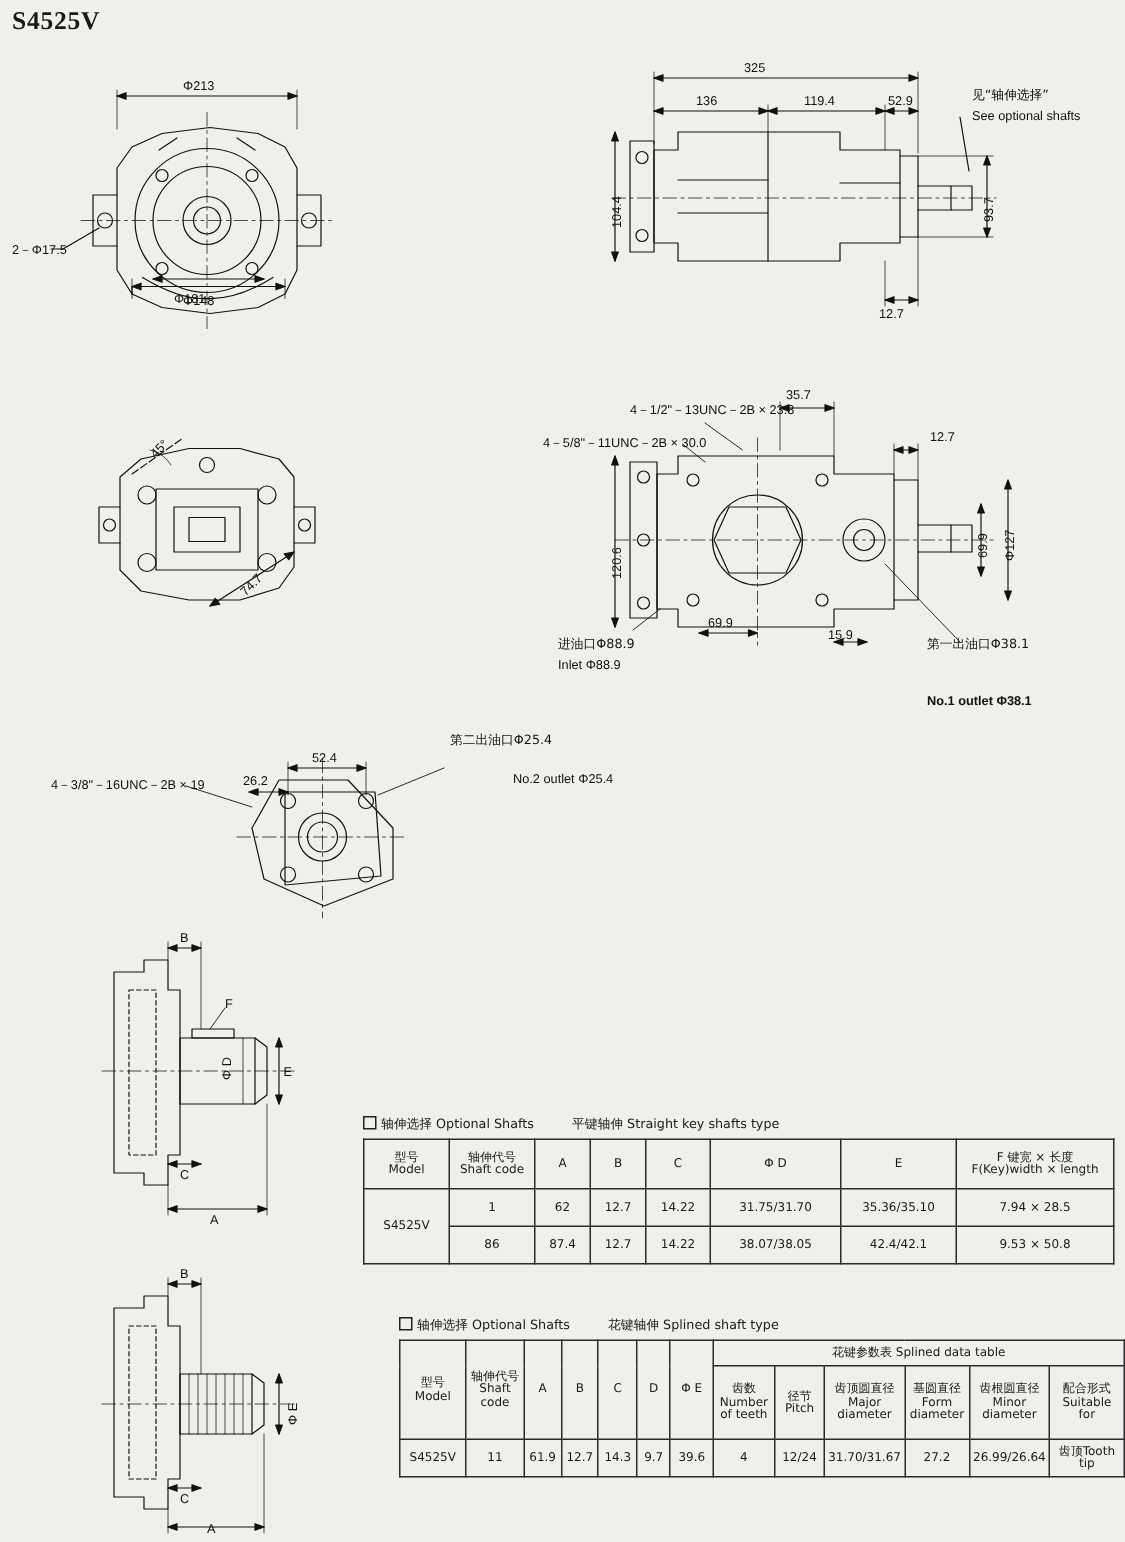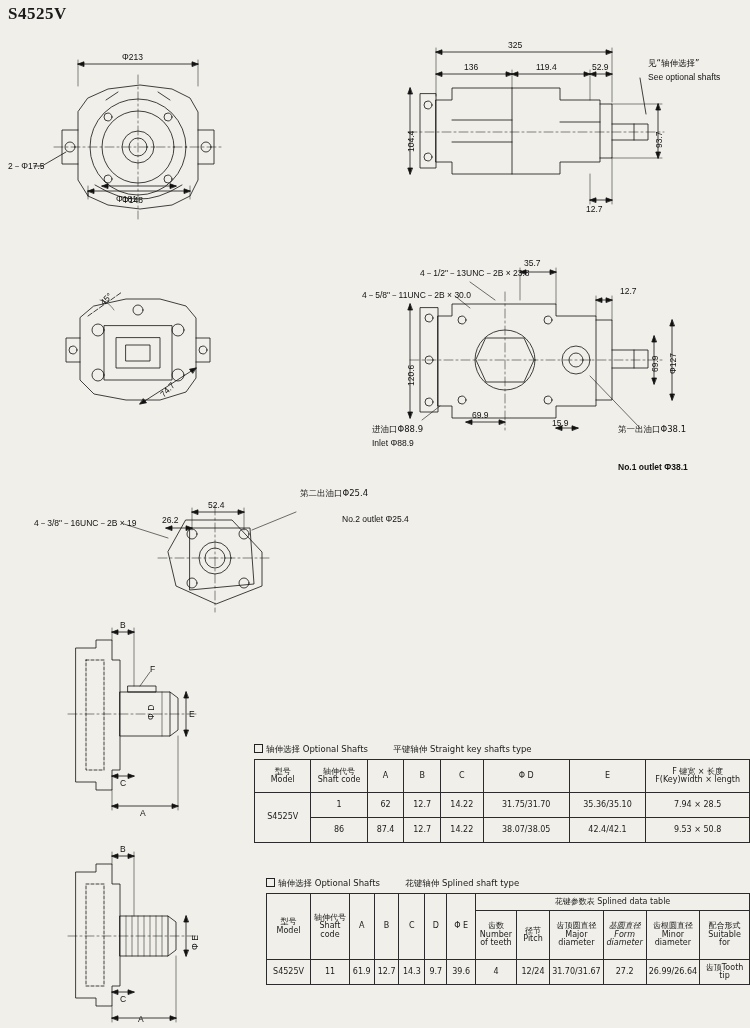--- a/index.html
+++ b/index.html
@@ -377,21 +377,21 @@
       </g>
 
     </g>
   </svg>
 
   <div class="lbl" style="left:122px;top:52px;">Φ213</div>
   <div class="lbl" style="left:116px;top:194px;">Φ181</div>
   <div class="lbl" style="left:122px;top:176px;margin-top:19px;">Φ148</div>
   <div class="lbl" style="left:8px;top:161px;">2－Φ17.5</div>
 
-  <div class="lbl" style="left:508px;top:40px;text-align:center;">325</div>
+  <div class="lbl" style="left:496px;top:40px;text-align:center;">325</div>
   <div class="lbl" style="left:464px;top:62px;">136</div>
   <div class="lbl" style="left:536px;top:62px;">119.4</div>
   <div class="lbl" style="left:592px;top:62px;">52.9</div>
   <div class="lbl rot90" style="left:406px;top:152px;">104.4</div>
   <div class="lbl rot90" style="left:654px;top:148px;">93.7</div>
   <div class="lbl" style="left:586px;top:204px;">12.7</div>
   <div class="lbl cn" style="left:648px;top:58px;">见“轴伸选择”</div>
   <div class="lbl" style="left:648px;top:72px;">See optional shafts</div>
 
   <div class="lbl rot45" style="left:98px;top:300px;">45°</div>
@@ -422,21 +422,21 @@
   <div class="lbl rot90" style="left:146px;top:720px;">Φ D</div>
   <div class="lbl" style="left:189px;top:709px;">E</div>
   <div class="lbl" style="left:120px;top:778px;">C</div>
   <div class="lbl" style="left:140px;top:808px;">A</div>
 
   <div class="lbl" style="left:120px;top:844px;">B</div>
   <div class="lbl rot90" style="left:190px;top:950px;">Φ E</div>
   <div class="lbl" style="left:120px;top:994px;">C</div>
   <div class="lbl" style="left:138px;top:1014px;">A</div>
 
-  <div class="tblbox" style="left:242px;top:744px;margin-left:12px;">
+  <div class="tblbox" style="left:242px;top:744px;">
     <div class="tblhead">
       <span class="chk"></span><span>轴伸选择 Optional Shafts</span>
       <span style="display:inline-block;width:20px;"></span>
       <span>平键轴伸 Straight  key shafts type</span>
     </div>
     <table class="spec">
       <tbody>
           <tr>
         <th style="width:52px;height:30px;">
           <div>型号</div>
@@ -509,21 +509,21 @@
           <div>Number of teeth</div>
         </th>
         <th style="width:34px;">
           <div>径节</div>
           <div>Pitch</div>
         </th>
         <th style="width:46px;">
           <div>齿顶圆直径</div>
           <div>Major diameter</div>
         </th>
-        <th style="width:40px;font-style:italic;">
+        <th style="width:40px;">
           <div>基圆直径</div>
           <div>Form diameter</div>
         </th>
         <th style="width:46px;">
           <div>齿根圆直径</div>
           <div>Minor diameter</div>
         </th>
         <th style="width:58px;">
           <div>配合形式</div>
           <div>Suitable for</div>

